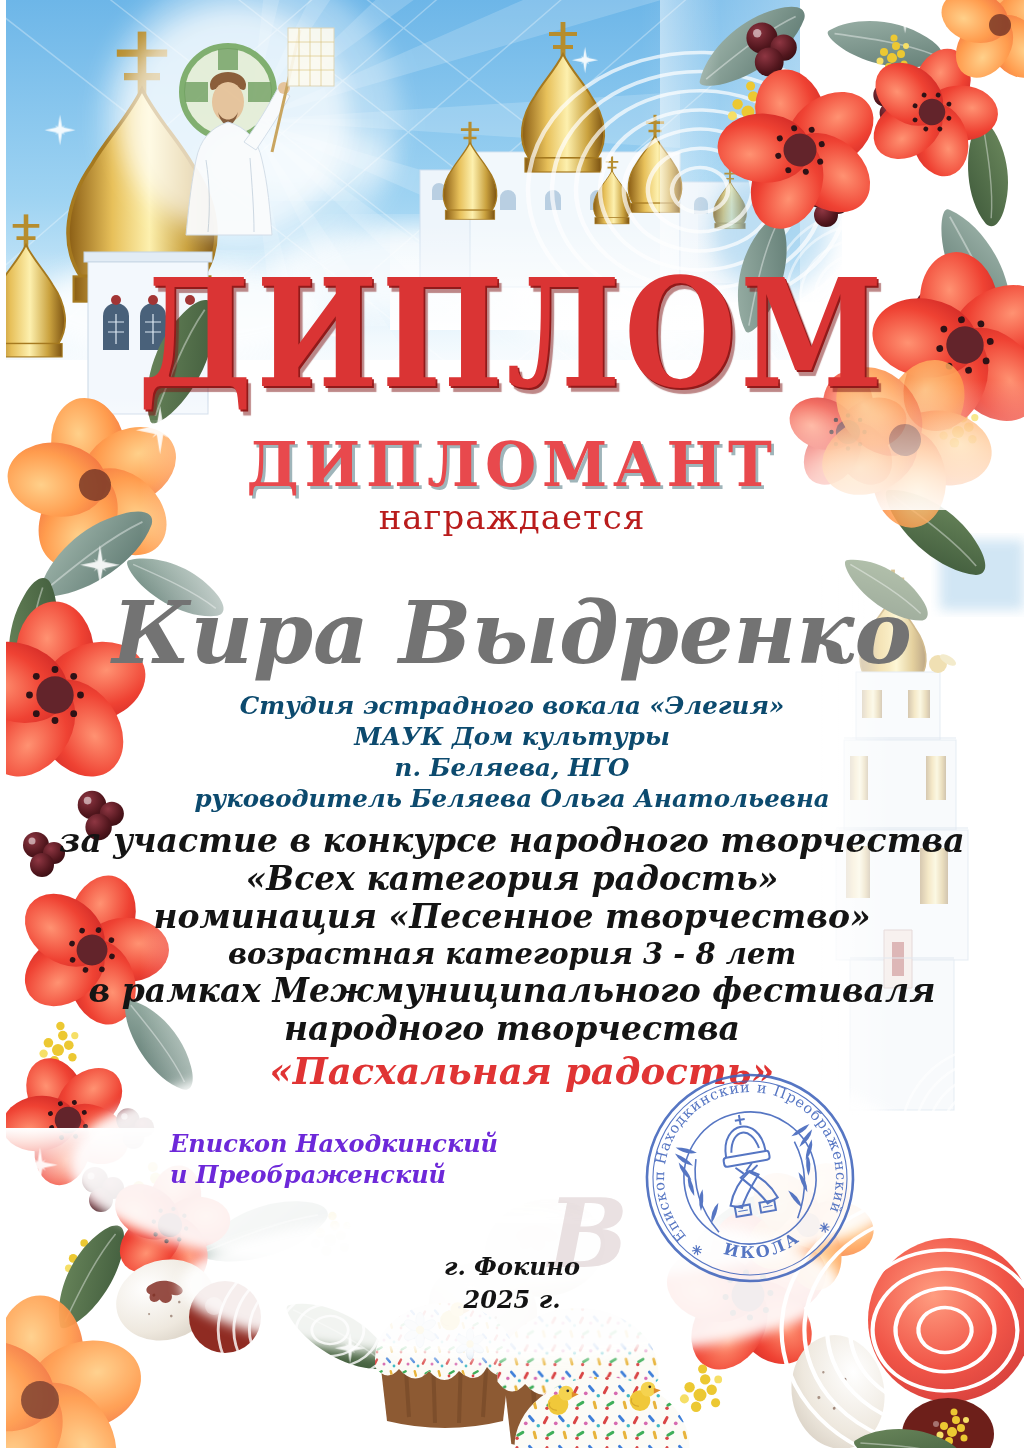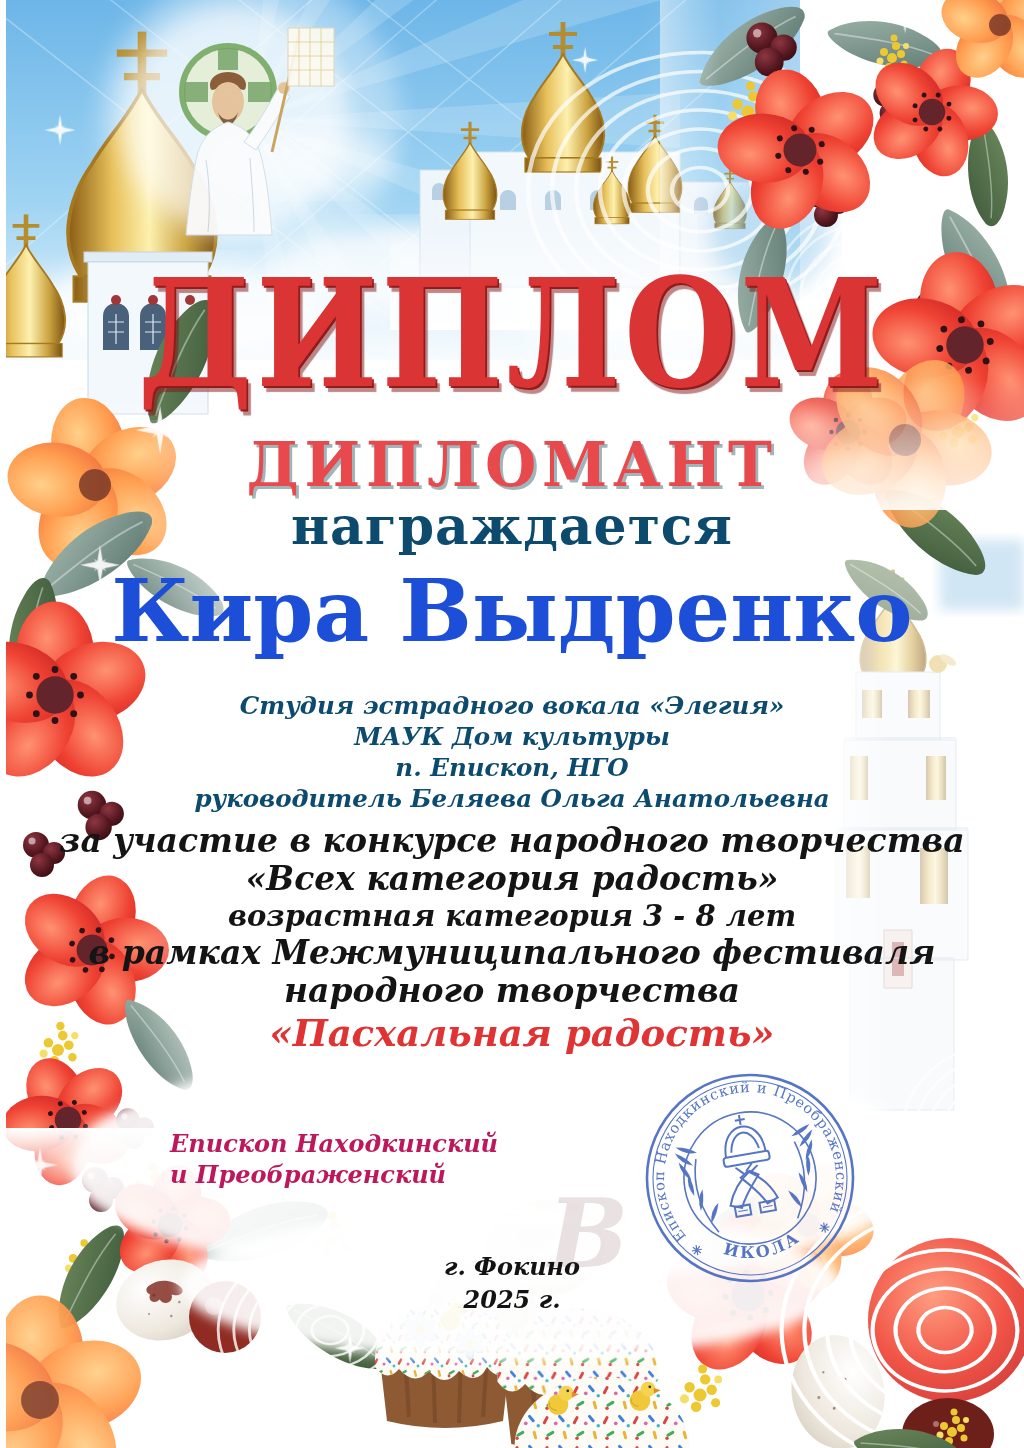--- a/index.html
+++ b/index.html
@@ -6,29 +6,29 @@
   .page{position:relative;width:1024px;height:1448px;margin:0 auto;background:#ffffff;overflow:hidden;
         font-family:"DejaVu Serif",serif;}
   .bg{position:absolute;left:0;top:0;}
   .t{position:absolute;left:0;width:1024px;text-align:center;color:#161616;}
   .title{top:258px;font-size:150px;line-height:1;font-weight:bold;color:#da3434;
          letter-spacing:4px;transform:scaleX(.86);transform-origin:50% 0;
          text-shadow:5px 6px 1px rgba(125,18,18,.5),2px 2px 0 #a52222;}
   .subtitle{top:434px;font-size:62px;line-height:1;font-weight:bold;color:#e8494d;
             letter-spacing:6px;transform:scaleX(.95);transform-origin:50% 0;
             text-shadow:3px 3px 0 rgba(42,90,102,.45);}
-  .awarded{top:500px;font-size:52px;line-height:1;font-weight:bold;color:#0c4a6e;letter-spacing:1px;}
-  .name{top:564px;font-size:86px;line-height:1.1;font-weight:bold;color:#1d4ed8;}
+  .awarded{top:500px;font-size:34px;line-height:1;font-weight:normal;color:#b91c1c;letter-spacing:1px;}
+  .name{top:586px;font-size:86px;line-height:1.1;font-weight:bold;font-style:italic;color:#737373;}
   .details{top:690px;font-size:24.5px;line-height:31px;font-weight:bold;font-style:italic;color:#0c4a6e;}
   .award{top:822px;font-weight:bold;font-style:italic;color:#141414;}
   .award .l{font-size:33px;line-height:38px;}
   .award .l.small{font-size:29px;line-height:36px;}
   .award .festival{font-size:37px;line-height:46px;color:#e03434;padding-left:20px;}
   .sig-label{position:absolute;left:170px;top:1128px;text-align:left;font-size:24px;line-height:31px;
-             font-weight:bold;font-style:italic;color:#be185d;}
+             font-weight:bold;font-style:italic;color:#6d28d9;}
   .footer{top:1250px;font-size:24px;line-height:33px;font-weight:bold;font-style:italic;color:#131313;}
   .ghost-letter{position:absolute;left:548px;top:1178px;font-size:95px;font-style:italic;
                 color:rgba(185,155,160,.30);font-weight:bold;}
   .sig-svg{position:absolute;left:380px;top:1080px;}
   .stamp-svg{position:absolute;left:630px;top:1058px;}
   .visually-hidden{position:absolute;width:1px;height:1px;overflow:hidden;opacity:0;}
 </style>
 </head>
 <body>
 
@@ -433,27 +433,28 @@
 <div class="ghost-letter">В</div>
 
 <div class="t title">ДИПЛОМ</div>
 <div class="t subtitle">ДИПЛОМАНТ</div>
 <div class="t awarded">награждается</div>
 <div class="t name">Кира Выдренко</div>
 
 <div class="t details">
   <div>Студия эстрадного вокала «Элегия»</div>
   <div>МАУК Дом культуры</div>
-  <div>п. Епископ, НГО</div>
+  <div>п. Беляева, НГО</div>
   <div>руководитель Беляева Ольга Анатольевна</div>
 </div>
 
 <div class="t award">
   <div class="l">за участие в конкурсе народного творчества</div>
   <div class="l">«Всех категория радость»</div>
+  <div class="l">номинация «Песенное творчество»</div>
   <div class="l small">возрастная категория 3 - 8 лет</div>
   <div class="l">в рамках Межмуниципального фестиваля</div>
   <div class="l">народного творчества</div>
   <div class="festival">«Пасхальная радость»</div>
 </div>
 
 <div class="sig-label">
   <div>Епископ Находкинский</div>
   <div>и Преображенский</div>
 </div>

